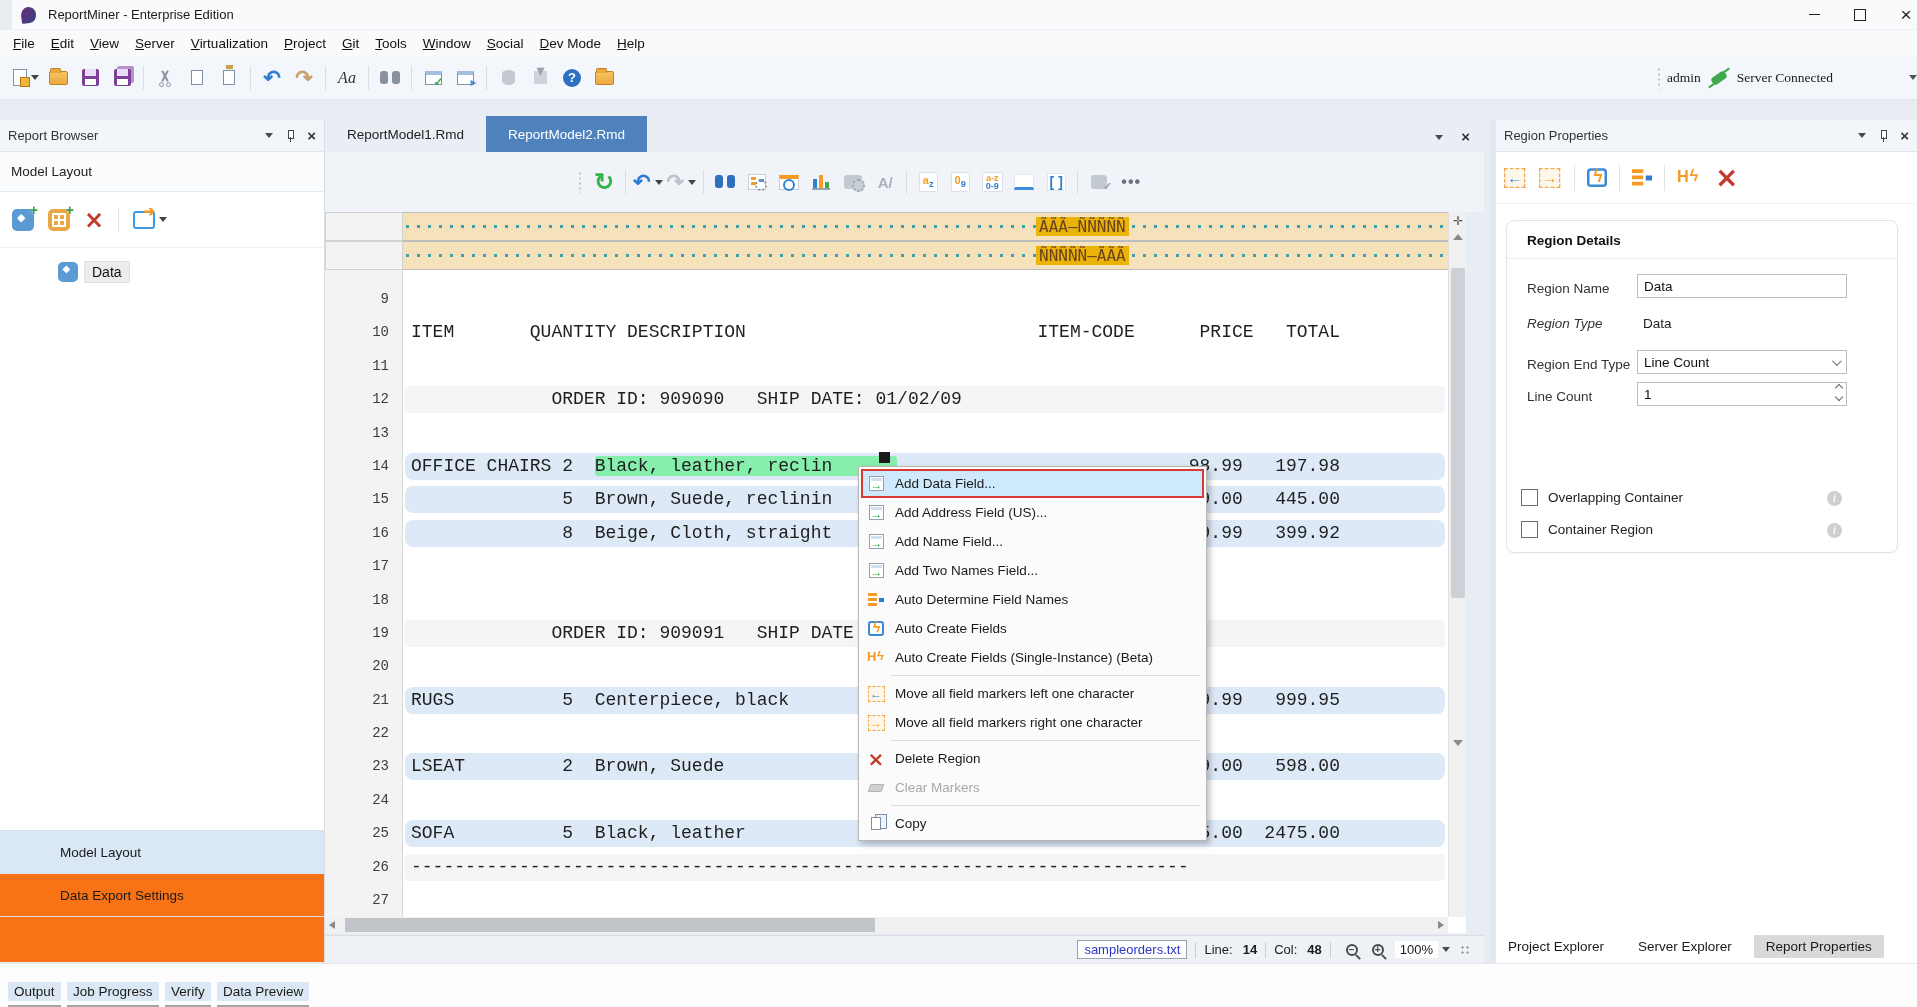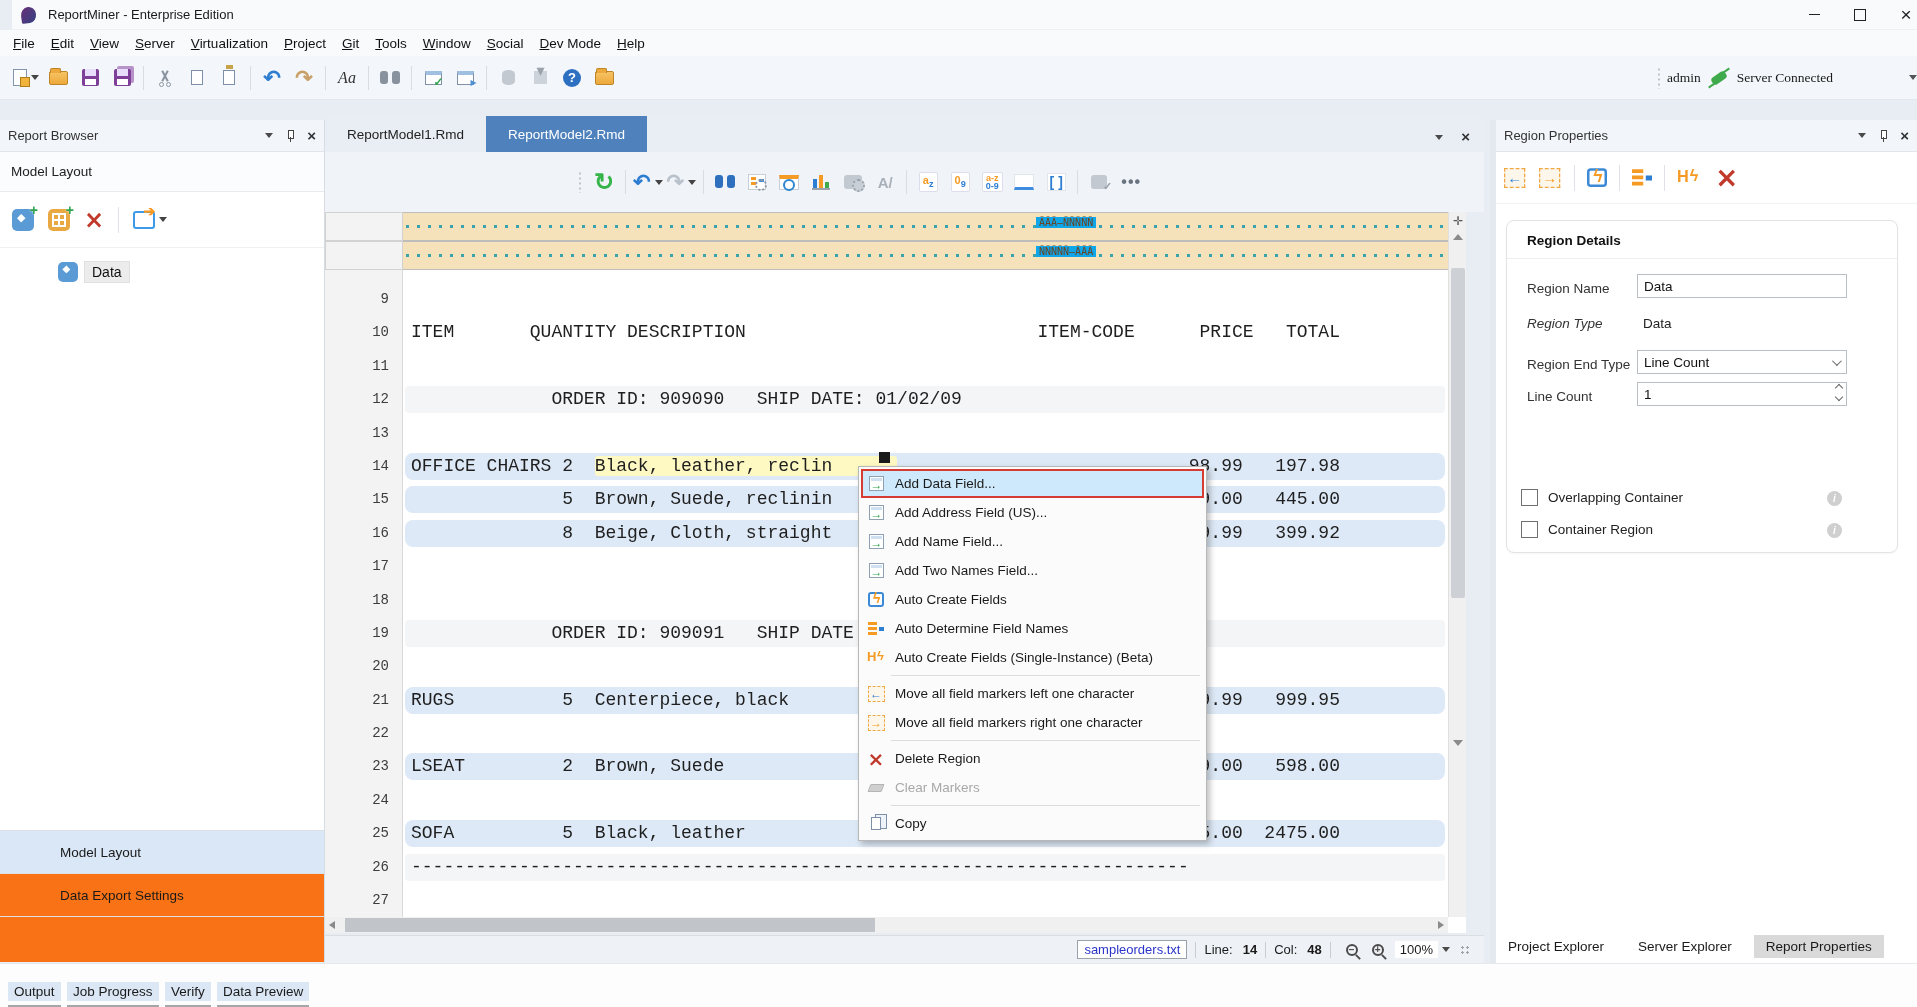--- a/index.html
+++ b/index.html
@@ -131,31 +131,31 @@
   .i-dbchk { width:16px; height:14px; background:#c3c9d1; border-radius:3px; position:relative; }
   .i-dbchk::after { content:"✓"; position:absolute; right:-5px; bottom:-4px; font-size:11px; color:#9aa2ab; font-weight:bold; }
   .i-more { color:#6a7380; font-size:16px; font-weight:bold; letter-spacing:1px; }
 
   
   #doc { position:absolute; left:325px; top:212px; width:1141px; height:721px; background:#fff; }
   .ruler { position:absolute; left:0; width:1123px; height:29px; }
   .ruler .corner { position:absolute; left:0; top:0; width:78px; height:100%; background:#f3f3f3; border:1px solid #d2d2d2; }
   .ruler .tan { position:absolute; left:78px; right:0; top:0; bottom:0; background:#f5e2ba; border-top:1px solid #bdbdbd; border-bottom:1px solid #bdbdbd;
     background-image:radial-gradient(circle,#3aa3ad 1.6px,transparent 1.8px); background-size:11px 100%; background-position:10px center; }
-  .ruler-label { position:absolute; left:711px; top:5px; font-family:"DejaVu Sans Mono",monospace; font-size:10px; color:#6b431f; background:#0ea5e9; padding:0 3px; z-index:3; }
+  .ruler-label { position:absolute; left:711px; top:5px; font-family:"DejaVu Sans Mono",monospace; font-size:16px; color:#6b431f; background:#eab308; padding:0 3px; z-index:3; }
   #ruler1 { top:0; } #ruler2 { top:29px; }
   #edbody { position:absolute; left:0; top:58px; width:1123px; height:647px; background:#fff; overflow:hidden; }
   #gutter-bg { position:absolute; left:0; top:0; width:78px; height:100%; background:#f3f3f3; border-right:1px solid #d9d9d9; }
   #rows { position:absolute; left:0; top:13px; width:100%; }
   .ed-row { position:relative; height:33.4px; }
   .ed-row .ln { position:absolute; left:0; top:0; width:64px; text-align:right; font-family:"Liberation Mono",monospace; font-size:14px; color:#3c3c3c; line-height:33.4px; }
   .ed-row .lt { position:absolute; left:86px; top:0; font-family:"Liberation Mono",monospace; font-size:18px; line-height:33.4px; color:#1f1f1f; white-space:pre; }
   .ed-row.region::before { content:""; position:absolute; left:80px; width:1040px; top:3px; height:27px; background:#dde9f6; border-radius:8px; }
   .ed-row.gray::before { content:""; position:absolute; left:80px; width:1040px; top:3px; height:27px; background:#f3f5f7; border-radius:4px; }
-  .lt .sel { background:#fef9c3; border-radius:3px; }
+  .lt .sel { background:#86efac; border-radius:3px; }
   
   #vsb { position:absolute; right:0; top:0; width:18px; height:705px; background:#f0f0f0; border-left:1px solid #e0e0e0; }
   #vsb .split { position:absolute; top:2px; left:2px; width:14px; height:16px; color:#555; font-size:12px; text-align:center; }
   #vsb .up { position:absolute; top:22px; left:4px; width:0; height:0; border-left:5px solid transparent; border-right:5px solid transparent; border-bottom:6px solid #8a8a8a; }
   #vsb .thumb { position:absolute; top:56px; left:2px; width:14px; height:330px; background:#cdd1d6; border-radius:2px; }
   #vsb .down { position:absolute; top:528px; left:4px; width:0; height:0; border-left:5px solid transparent; border-right:5px solid transparent; border-top:6px solid #8a8a8a; }
   
   #hsb { position:absolute; left:0; top:705px; width:1123px; height:16px; background:#f0f0f0; }
   #hsb .larr { position:absolute; left:4px; top:4px; width:0; height:0; border-top:4.5px solid transparent; border-bottom:4.5px solid transparent; border-right:6px solid #8a8a8a; }
   #hsb .thumb { position:absolute; left:20px; top:1px; width:530px; height:14px; background:#c1c5ca; }
@@ -577,33 +577,33 @@
         <span class="milabel">Add Name Field...</span>
       </div>
     <div class="mi">
         <span class="mico">
           <span class="i-af"></span>
         </span>
         <span class="milabel">Add Two Names Field...</span>
       </div>
     <div class="mi">
         <span class="mico">
-          <span class="i-acf"></span>
-        </span>
-        <span class="milabel">Auto Create Fields</span>
-      </div>
-    <div class="mi">
-        <span class="mico">
           <span class="i-adf">
             <i></i>
             <i></i>
             <i></i>
           </span>
         </span>
         <span class="milabel">Auto Determine Field Names</span>
+      </div>
+    <div class="mi">
+        <span class="mico">
+          <span class="i-acf"></span>
+        </span>
+        <span class="milabel">Auto Create Fields</span>
       </div>
     <div class="mi">
         <span class="mico">
           <span class="i-acs"></span>
         </span>
         <span class="milabel">Auto Create Fields (Single-Instance) (Beta)</span>
       </div>
     <div class="msep"></div>
     <div class="mi">
         <span class="mico">

